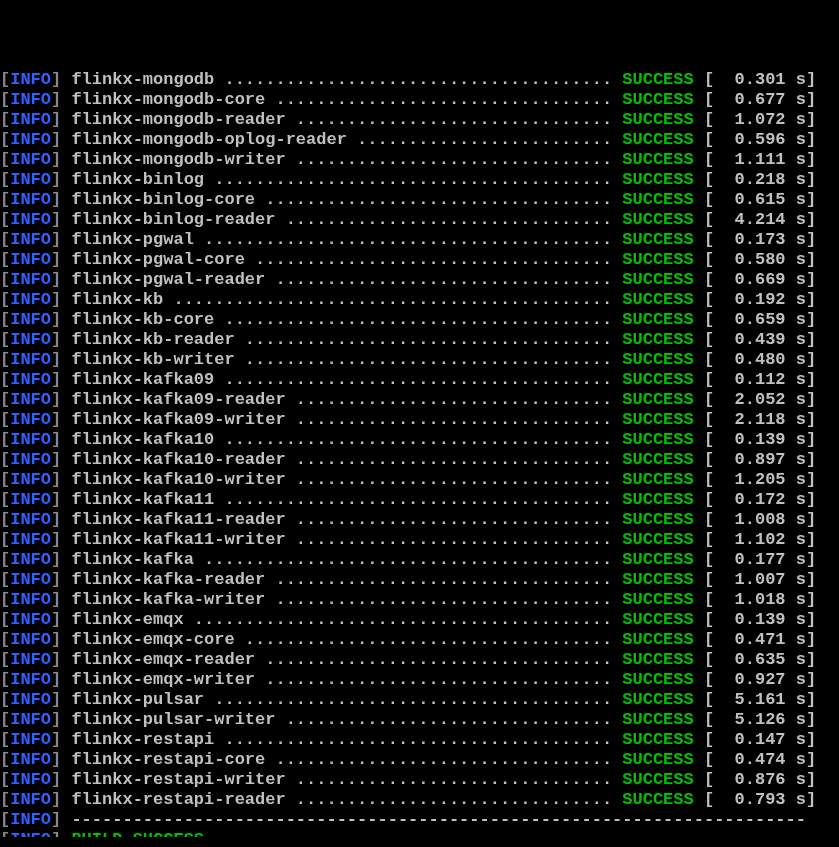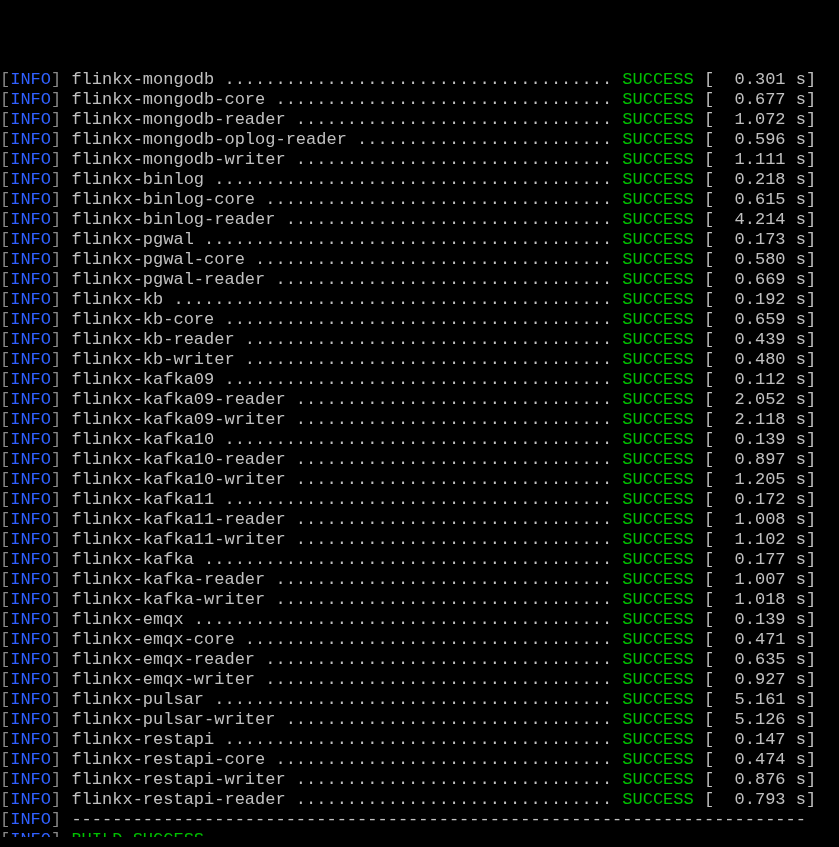--- a/index.html
+++ b/index.html
@@ -10,21 +10,21 @@
     height: 847px;
     overflow: hidden;
   }
   body {
     font-family: "Courier New", Consolas, monospace;
     font-size: 17px;
     line-height: 20px;
     color: #c0c0c0;
     white-space: pre;
   }
-  .line { display: block; }
+  .line { display: block; font-weight: bold; }
   .br   { color: #888; }          
   .info { color: #3060ff; }       
   .name { color: #c0c0c0; }       
   .succ { color: #00c000; }       
   .bs   { color: #00c000; }       
 </style>
 </head>
 <body style="margin-top: -10px;">
 
 

